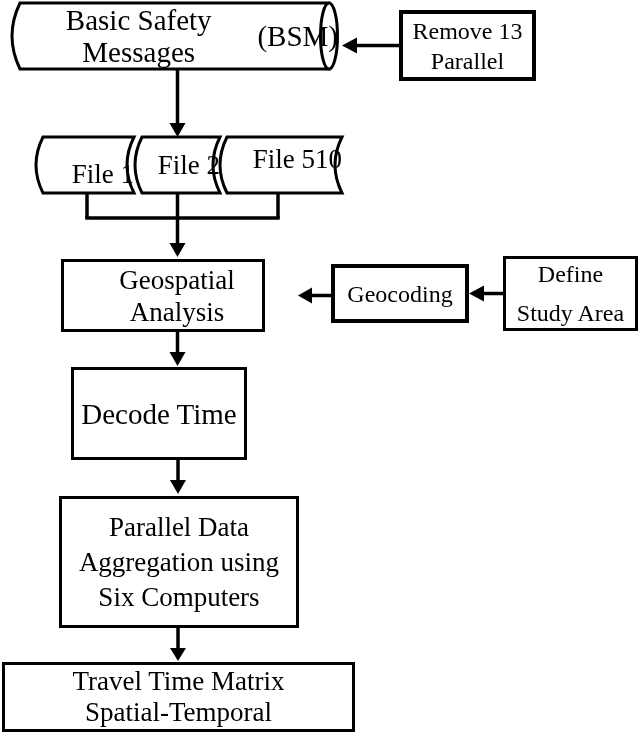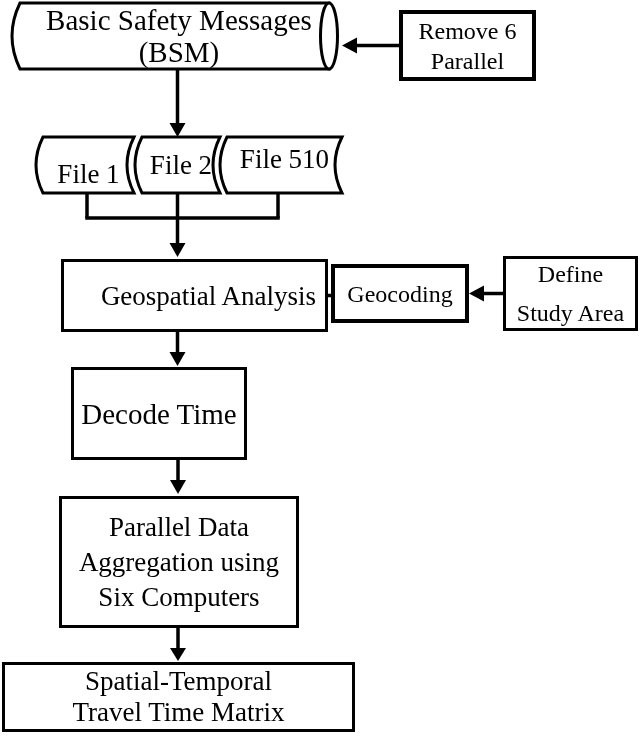--- a/index.html
+++ b/index.html
@@ -24,35 +24,35 @@
     background: #ffffff;
     display: flex;
     flex-direction: column;
     align-items: center;
     justify-content: center;
     text-align: center;
   }
   .lbl {
     position: absolute;
     display: flex;
-    flex-direction: column;
+    flex-direction: row;
     align-items: center;
-    justify-content: center;
+    justify-content: flex-end;
     text-align: center;
     pointer-events: none;
   }
   .fs-big  { font-size: 29px; line-height: 32px; }
   .fs-main { font-size: 27px; line-height: 32px; }
   .fs-side { font-size: 24px; line-height: 30px; }
   .lh-tall { line-height: 35px; }
   .lh-31   { line-height: 31px; }
 
   
   #box-remove     { left: 399px; top: 10px;  width: 137px; height: 71px;  border-width: 4px; }
-  #box-geospatial { left: 61px;  top: 259px; width: 267px; height: 73px; padding-left: 28px; }
+  #box-geospatial { left: 61px;  top: 259px; width: 204px; height: 73px; padding-left: 28px; }
   #box-geocoding  { left: 331px; top: 264px; width: 138px; height: 59px;  border-width: 4px; }
   #box-define     { left: 503px; top: 256px; width: 135px; height: 75px; justify-content: space-between; }
   #box-decode     { left: 71px;  top: 367px; width: 176px; height: 93px; }
   #box-parallel   { left: 59px;  top: 496px; width: 240px; height: 132px; }
   #box-spatial    { left: 2px;   top: 662px; width: 353px; height: 70px; }
 
   #lbl-bsm     { left: 20px;  top: 3px;   width: 318px; height: 66px; }
   #lbl-file1   { left: 43px;  top: 137px; width: 91px;  height: 74px; }
   #lbl-file2   { left: 142px; top: 137px; width: 78px;  height: 56px; }
   #lbl-file510 { left: 227px; top: 137px; width: 115px; height: 44px; }
@@ -123,21 +123,21 @@
     <span>File 1</span>
   </div>
   <div id="lbl-file2" class="lbl fs-main">
     <span>File 2</span>
   </div>
   <div id="lbl-file510" class="lbl fs-main">
     <span>File 510</span>
   </div>
 
   <div id="box-remove" class="box fs-side">
-    <span>Remove 6</span>
+    <span>Remove 13</span>
     <span>Parallel</span>
   </div>
 
   <div id="box-geospatial" class="box fs-main">
     <span>Geospatial Analysis</span>
   </div>
 
   <div id="box-geocoding" class="box fs-side">
     <span>Geocoding</span>
   </div>
@@ -151,17 +151,17 @@
     <span>Decode Time</span>
   </div>
 
   <div id="box-parallel" class="box fs-main lh-tall">
     <span>Parallel Data</span>
     <span>Aggregation using</span>
     <span>Six Computers</span>
   </div>
 
   <div id="box-spatial" class="box fs-main lh-31">
+    <span>Travel Time Matrix</span>
     <span>Spatial-Temporal</span>
-    <span>Travel Time Matrix</span>
   </div>
 
 </div>
 
 </body></html>

